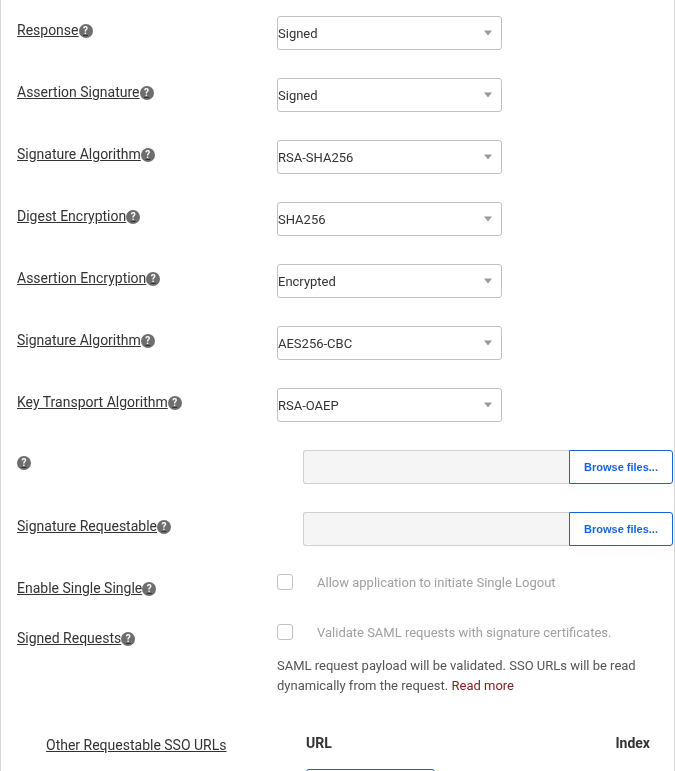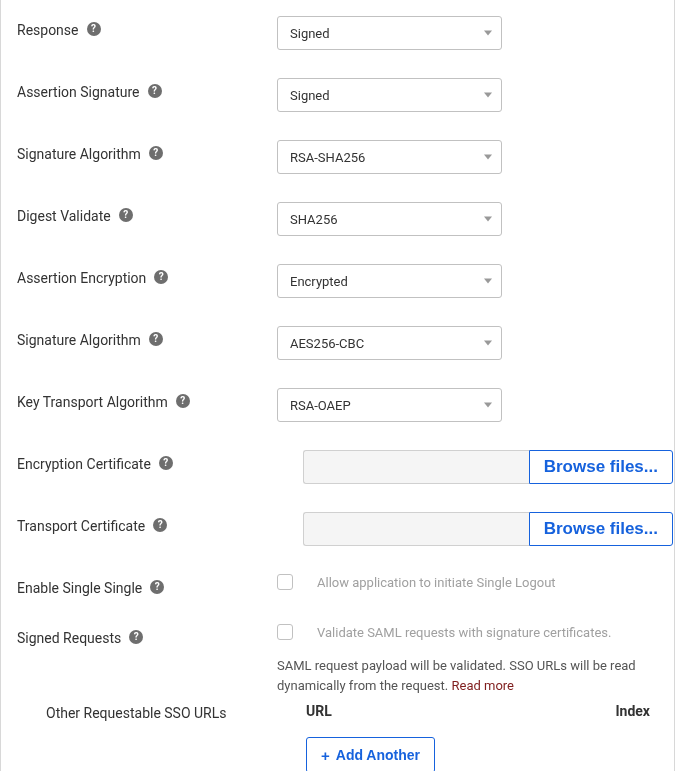--- a/index.html
+++ b/index.html
@@ -23,24 +23,25 @@
     .form-row {
       display: flex;
       align-items: flex-start;
       padding: 0 16px;
       margin-bottom: 28px;
     }
     .label-col {
       width: 260px;
       flex: 0 0 260px;
       display: flex;
-      align-items: flex-start;
-      gap: 8px;
+      align-items: flex-end;
+      gap: 0;
       padding-top: 6px;
       color: #333;
+      text-decoration: underline;
     }
     .field-col {
       flex: 1;
       min-width: 0;
     }
     .help-icon {
       display: inline-flex;
       align-items: center;
       justify-content: center;
       width: 14px;
@@ -55,21 +56,21 @@
     }
     .select {
       position: relative;
       width: 225px;
     }
     .select-box {
       width: 100%;
       height: 34px;
       border: 1px solid #c1c1c1;
       border-radius: 3px;
-      padding: 0 30px 0 12px;
+      padding: 0 30px 0 0;
       display: flex;
       align-items: center;
       background: #fff;
       cursor: pointer;
       font-size: 13px;
       color: #333;
     }
     .select-caret {
       position: absolute;
       right: 10px;
@@ -95,21 +96,21 @@
       border-radius: 3px 0 0 3px;
       background: #f5f5f5;
     }
     .browse-btn {
       height: 34px;
       padding: 0 14px;
       border: 1px solid #1662dd;
       border-radius: 0 3px 3px 0;
       background: #fff;
       color: #1662dd;
-      font-size: 17px;
+      font-size: 11px;
       font-weight: 600;
       cursor: pointer;
     }
     .checkbox-row {
       display: flex;
       align-items: center;
       gap: 24px;
     }
     .checkbox {
       width: 16px;
@@ -163,21 +164,21 @@
     }
     .plus {
       font-size: 15px;
       line-height: 1;
     }
     .table-row .label-col {
       padding-top: 2px;
       margin-left: 29px;
     }
     .signed-requests-row {
-      margin-bottom: 8px;
+      margin-bottom: 40px;
     }
   </style>
 </head>
 <body>
 
 <div class="panel">
 
   <div class="form-row">
     <div class="label-col">
       <span>Response</span>
@@ -218,21 +219,21 @@
         <div class="select-box">
             <span>RSA-SHA256</span>
           </div>
         <div class="select-caret"></div>
       </div>
     </div>
   </div>
 
   <div class="form-row">
     <div class="label-col">
-      <span>Digest Validate</span>
+      <span>Digest Encryption</span>
       <span class="help-icon">?</span>
     </div>
     <div class="field-col">
       <div class="select">
         <div class="select-box">
             <span>SHA256</span>
           </div>
         <div class="select-caret"></div>
       </div>
     </div>
@@ -278,34 +279,33 @@
         <div class="select-box">
             <span>RSA-OAEP</span>
           </div>
         <div class="select-caret"></div>
       </div>
     </div>
   </div>
 
   <div class="form-row">
     <div class="label-col">
-      <span>Encryption Certificate</span>
       <span class="help-icon">?</span>
     </div>
     <div class="field-col">
       <div class="file-row">
         <div class="file-display"></div>
         <button class="browse-btn">Browse files...</button>
       </div>
     </div>
   </div>
 
   <div class="form-row">
     <div class="label-col">
-      <span>Transport Certificate</span>
+      <span>Signature Requestable</span>
       <span class="help-icon">?</span>
     </div>
     <div class="field-col">
       <div class="file-row">
         <div class="file-display"></div>
         <button class="browse-btn">Browse files...</button>
       </div>
     </div>
   </div>
 

